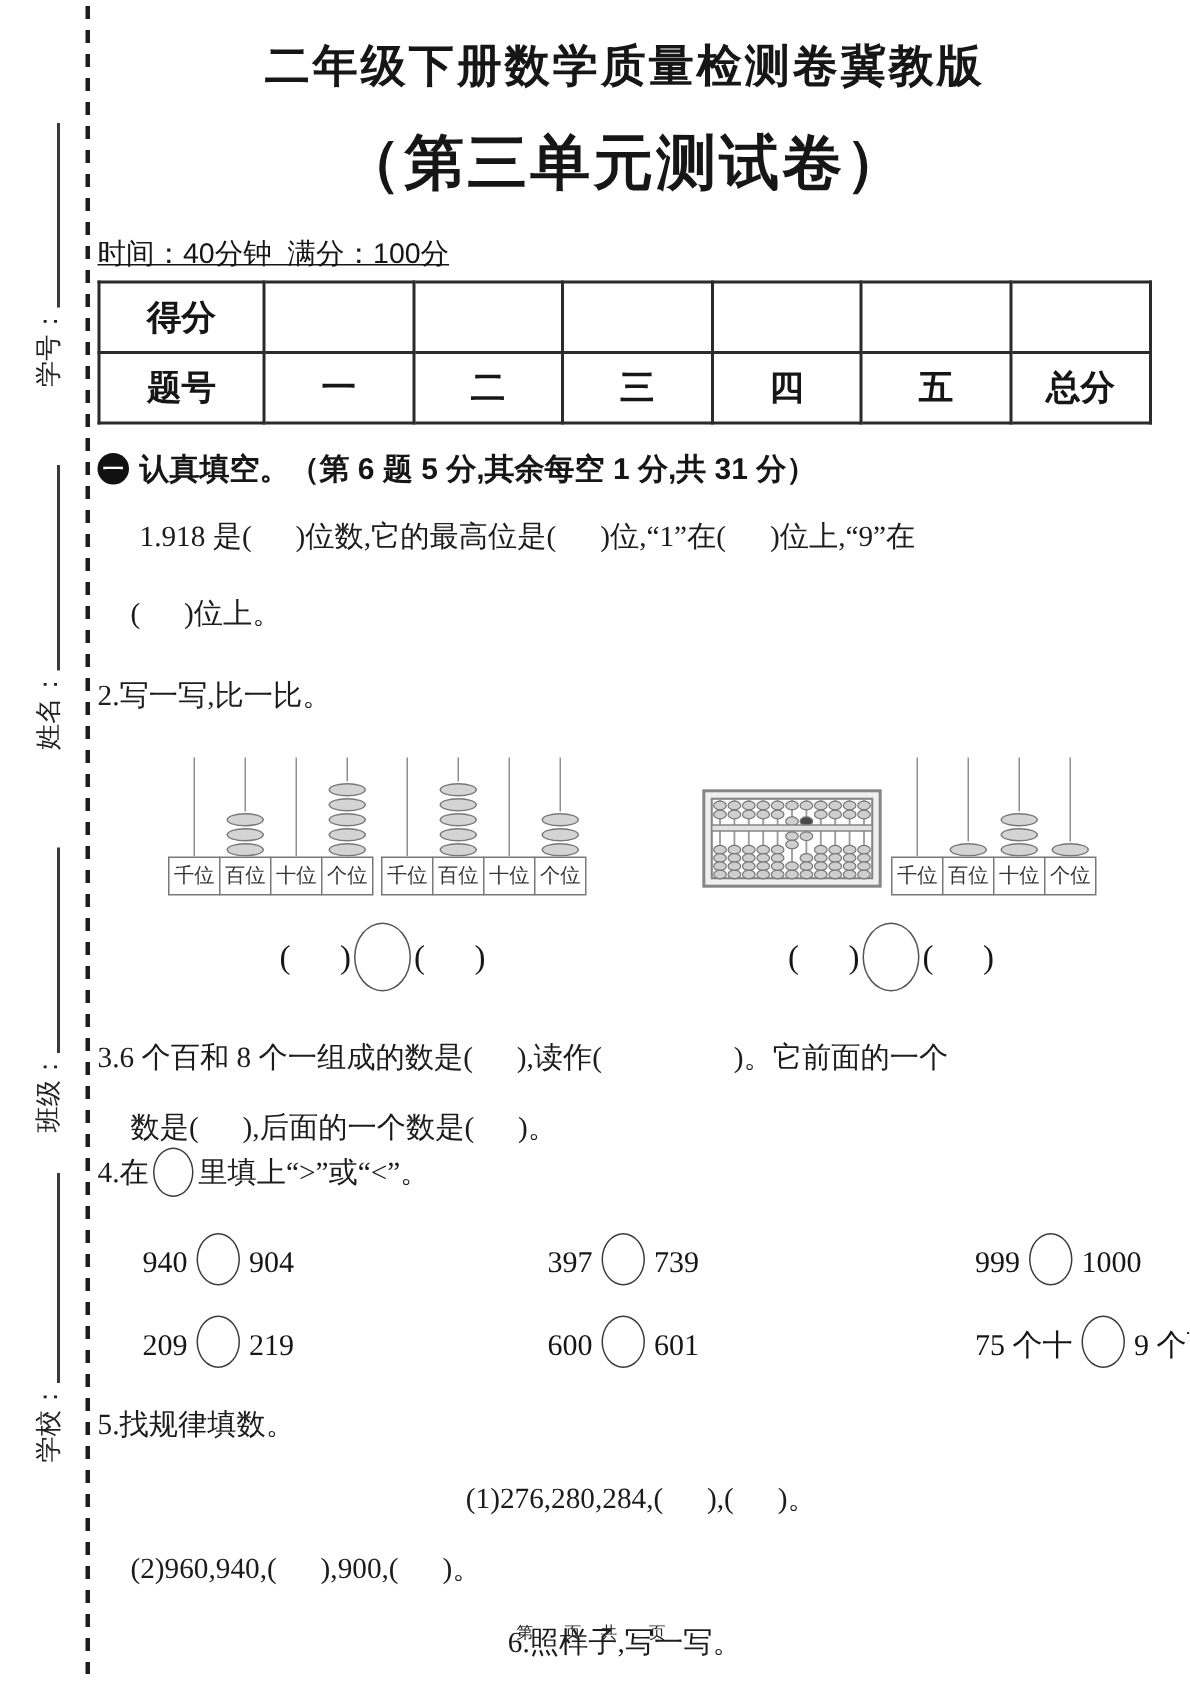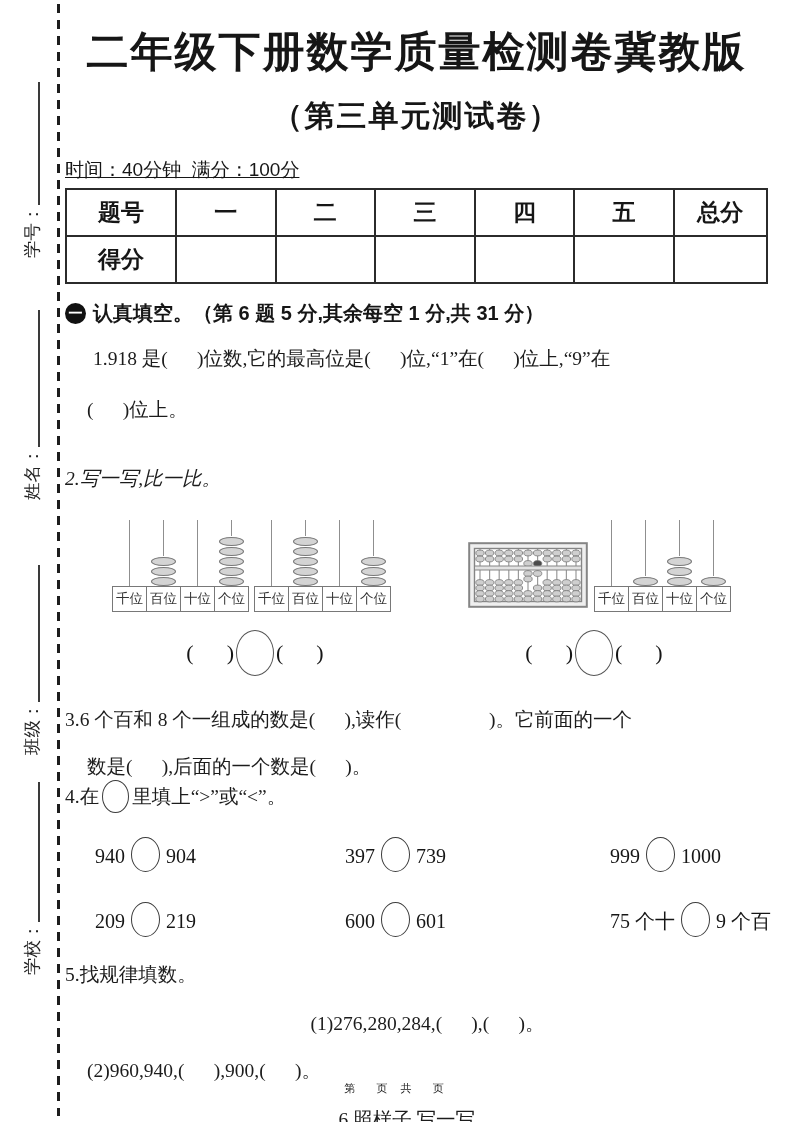--- a/index.html
+++ b/index.html
@@ -9,38 +9,38 @@
   
   .dashed-line{position:absolute;left:57px;top:4px;bottom:6px;width:2.6px;
     background:repeating-linear-gradient(to bottom,#1d1d1d 0 9px,transparent 9px 16px);}
   .side-field{position:absolute;transform:rotate(-90deg);transform-origin:0 0;
     display:flex;align-items:center;height:44px;font-size:17.5px;color:#222;}
   .side-label{white-space:pre;}
   .side-line{flex:1 1 auto;height:0;border-bottom:2px solid #3a3a3a;position:relative;top:7px;}
 
   
   .content{position:absolute;left:65px;top:0;width:703px;}
-  .title{margin:24px 0 0;text-align:center;font-size:42px;font-weight:bold;letter-spacing:2px;white-space:pre;}
-  .subtitle{margin:16px 0 0;text-align:center;font-size:30px;font-weight:bold;letter-spacing:2px;white-space:pre;}
+  .title{margin:24px 0 0;text-align:center;font-size:30px;font-weight:bold;letter-spacing:2px;white-space:pre;}
+  .subtitle{margin:16px 0 0;text-align:center;font-size:40px;font-weight:bold;letter-spacing:2px;white-space:pre;}
   .meta{margin:20px 2px 5px 0;text-align:left;font-size:19px;white-space:pre;text-decoration:underline;}
 
   
   table.score{width:100%;border-collapse:collapse;table-layout:fixed;}
   table.score td{border:2.2px solid #2b2b2b;height:43px;text-align:center;vertical-align:middle;
     font-size:23px;font-weight:bold;white-space:pre;}
 
   
   .section-head{margin:16px 0 0;display:flex;align-items:center;gap:7px;font-size:20px;font-weight:bold;white-space:pre;}
   .badge{flex:0 0 auto;width:21px;height:21px;border-radius:50%;background:#111;color:#fff;
     font-size:14px;display:flex;align-items:center;justify-content:center;font-weight:bold;}
 
   
   .q-text{font-family:"Liberation Serif","DejaVu Serif",serif;font-size:19.5px;color:#1c1c1c;white-space:pre;}
   .mt18{margin-top:18px;margin-left:28px;} .mt20{margin-top:20px;} .mt22{margin-top:22px;text-align:center;} .mt24{margin-top:24px;}
-  .mt26{} .mt28{margin-top:42px;font-style:italic;} .mt30{margin-top:30px;}
+  .mt26{} .mt28{margin-top:28px;} .mt30{margin-top:30px;}
   .indent{padding-left:22px;}
 
   
   .diagram-row{margin-top:28px;display:flex;align-items:flex-end;}
   .pair-left{margin-left:47px;display:flex;gap:6px;}
   .group-right{margin-left:auto;margin-right:38px;display:flex;gap:6px;align-items:flex-end;}
   .rod-diagram{display:flex;}
   .rod-col{display:flex;flex-direction:column;align-items:center;width:35px;height:92px;margin-right:-1px;}
   .rod-stem{flex:1 1 auto;width:1.4px;background:#8f8f8f;}
   .bead-stack{display:flex;flex-direction:column;flex:0 0 auto;}
@@ -56,21 +56,21 @@
     font-family:"Liberation Serif","DejaVu Serif",serif;font-size:22px;white-space:pre;}
   .ans-left{width:286px;margin-left:47px;}
   .ans-right{width:272px;margin-left:auto;margin-right:38px;}
   .big-circle{display:inline-block;width:36px;height:44px;border:1.4px solid #555;border-radius:50%;margin:0 2px;}
 
   
   .cmp-circle{display:inline-block;width:27px;height:33px;border:1.5px solid #3c3c3c;border-radius:50%;
     vertical-align:-9px;margin:0 6px;}
   .small-circle{display:inline-block;width:25px;height:31px;border:1.4px solid #3c3c3c;border-radius:50%;
     vertical-align:-9px;margin:0 3px;}
-  .q4-grid{margin:24px 0 0 30px;display:grid;grid-template-columns:250px 265px 1fr;row-gap:30px;}
+  .q4-grid{margin:24px 0 0 30px;display:grid;grid-template-columns:250px 265px 1fr;row-gap:30px;gap:20px;}
   .q4-item{font-family:"Liberation Serif","DejaVu Serif",serif;font-size:20px;white-space:pre;}
   .label-flex{display:flex;align-items:center;}
 
   
   .footer{position:absolute;left:0;right:0;bottom:26px;text-align:center;font-size:11px;
     letter-spacing:5px;color:#222;white-space:pre;}
 </style>
 </head>
 <body>
 
@@ -105,36 +105,36 @@
         <col style="width:15.7%">
           <col style="width:14.2%">
           <col style="width:14.2%">
         <col style="width:14.2%">
           <col style="width:14.2%">
           <col style="width:14.2%">
           <col>
       </colgroup>
       <tbody>
           <tr>
+        <td>得分</td>
+        <td></td>
+        <td></td>
+        <td></td>
+        <td></td>
+        <td></td>
+        <td></td>
+      </tr>
+      <tr>
         <td>题号</td>
         <td>一</td>
         <td>二</td>
         <td>三</td>
         <td>四</td>
         <td>五</td>
         <td>总分</td>
-      </tr>
-      <tr>
-        <td>得分</td>
-        <td></td>
-        <td></td>
-        <td></td>
-        <td></td>
-        <td></td>
-        <td></td>
       </tr>
     </tbody>
       </table>
 
     <div class="section-head">
       <span class="badge">一</span>
       <span>认真填空。（第 6 题 5 分,其余每空 1 分,共 31 分）</span>
     </div>
 
     <div class="q-text mt18">1.918 是(      )位数,它的最高位是(      )位,“1”在(      )位上,“9”在</div>

